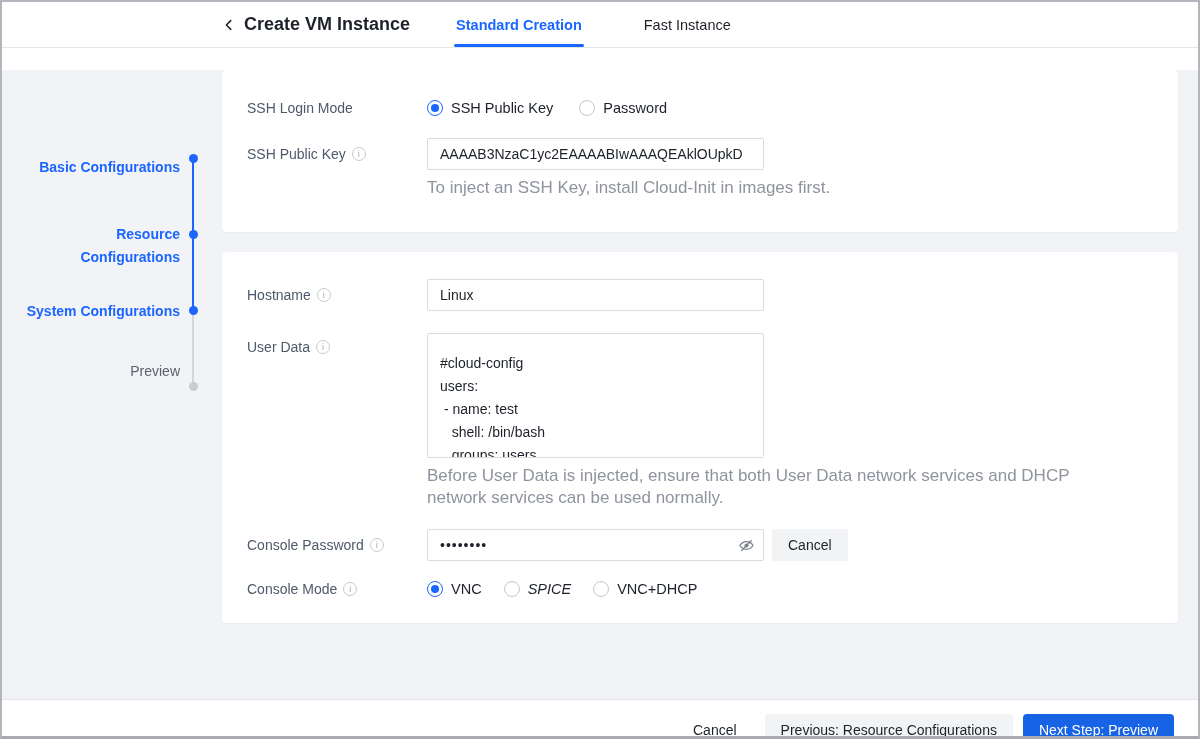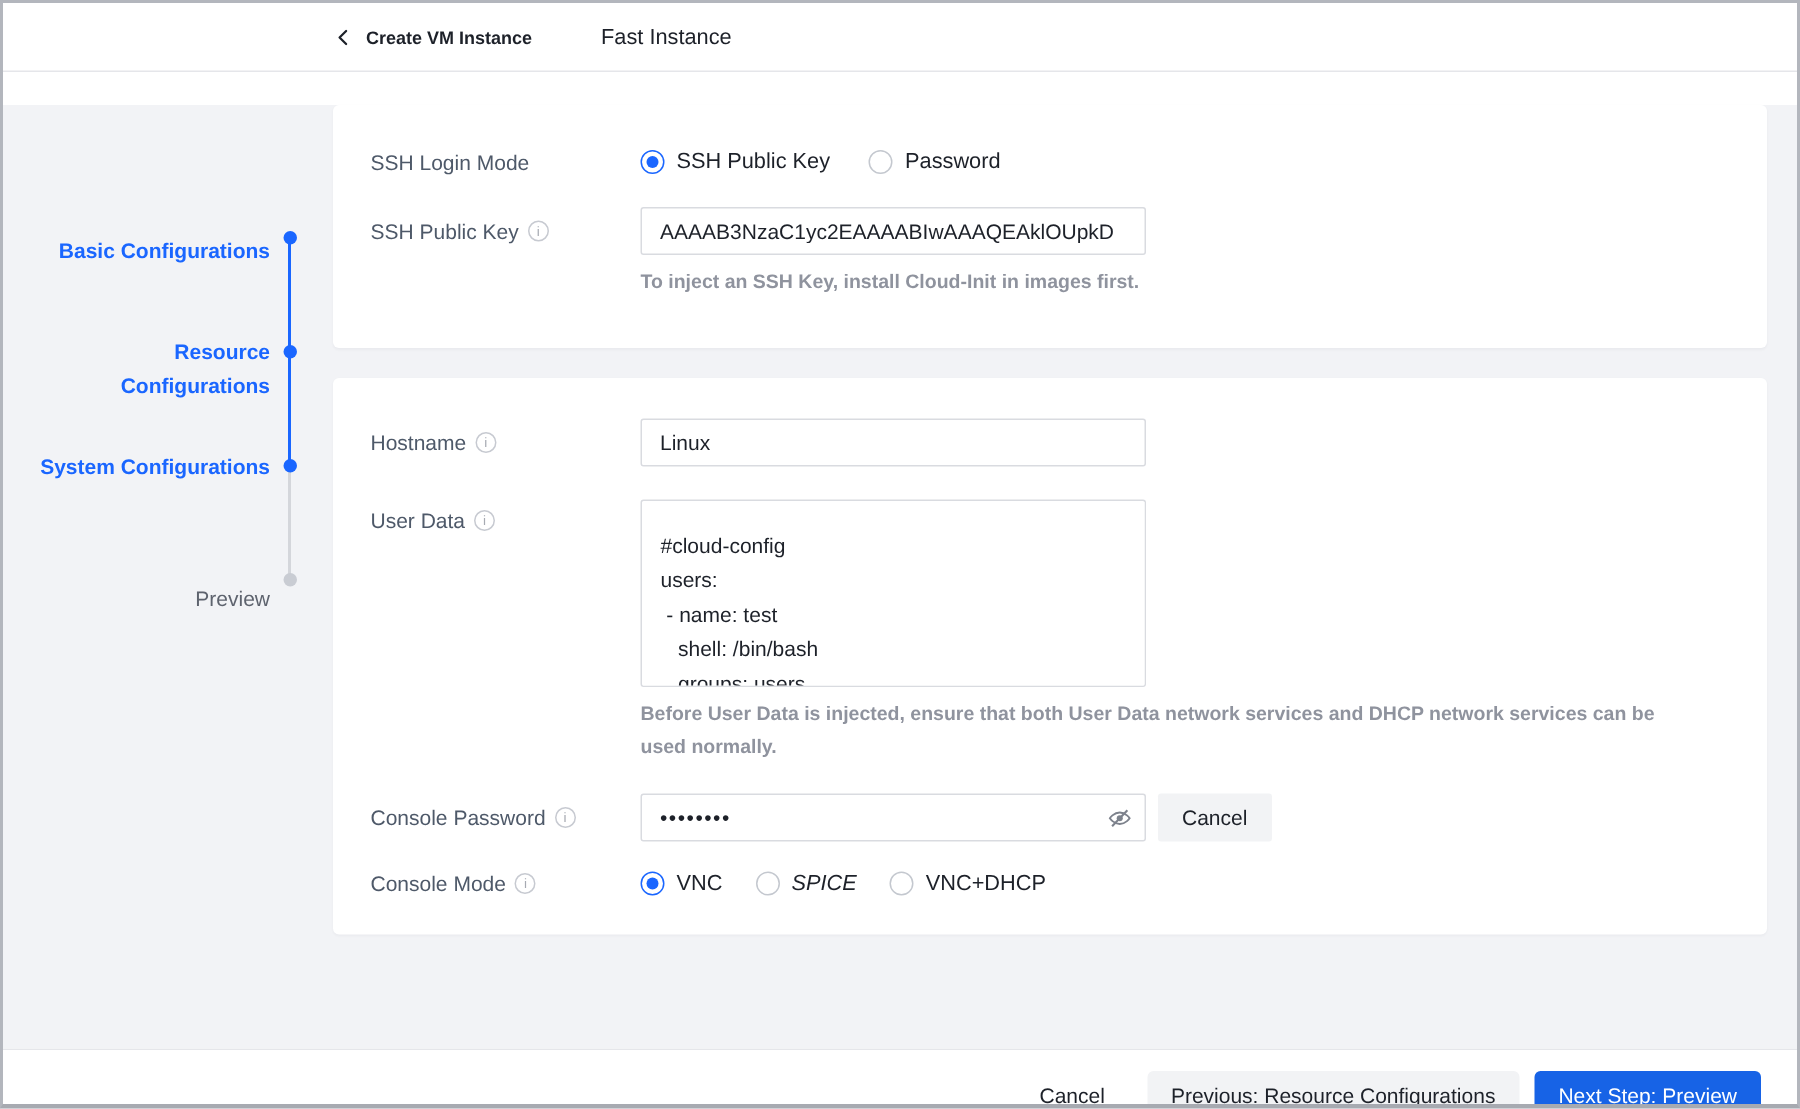--- a/index.html
+++ b/index.html
@@ -19,21 +19,21 @@
     border:2px solid #b3b6bd;
     border-bottom:3px solid #a7aab1;
     overflow:hidden;
   }
   
   .header{
     height:46px;background:#fff;border-bottom:1px solid #e5e6ea;
     display:flex;align-items:center;padding-left:218px;
   }
   .back-btn{display:flex;align-items:center;cursor:pointer;background:none;border:none;padding:2px;}
-  .page-title{font-size:12px;font-weight:700;color:var(--text-dark);margin-left:6px;}
+  .page-title{font-size:18px;font-weight:700;color:var(--text-dark);margin-left:6px;}
   .tabs{display:flex;margin-left:44px;height:100%;}
   .tab{
     position:relative;display:flex;align-items:center;padding:0 2px;margin-right:58px;
     font-size:14.5px;font-weight:500;color:var(--text-dark);cursor:pointer;
   }
   .tab.active{color:var(--accent);font-weight:700;}
   .tab.active::after{
     content:"";position:absolute;left:0;right:0;bottom:0;height:3px;
     background:var(--accent);border-radius:1.5px;
   }
@@ -80,21 +80,21 @@
   .radio-opt.checked .radio-circle::after{
     content:"";position:absolute;left:3px;top:3px;right:3px;bottom:3px;
     border-radius:50%;background:var(--accent);
   }
   .radio-text{font-size:14.5px;font-weight:500;color:var(--text-dark);}
   .text-input{
     width:337px;height:32px;border:1px solid var(--border);border-radius:2px;
     padding:0 12px;font-size:14px;color:var(--text-dark);background:#fff;outline:none;
     font-family:"Liberation Sans","DejaVu Sans",sans-serif;white-space:nowrap;overflow:hidden;
   }
-  .hint{font-size:13px;color:var(--text-hint);line-height:22px;font-weight:bold;}
+  .hint{font-size:17px;color:var(--text-hint);line-height:22px;}
   .hint.indent{margin-left:180px;margin-top:7px;}
   textarea.user-data{
     width:337px;height:125px;border:1px solid var(--border);border-radius:2px;
     padding:18px 12px;font-size:14px;color:var(--text-dark);line-height:23px;
     font-family:"Liberation Sans","DejaVu Sans",sans-serif;resize:none;outline:none;
   }
   .pwd-wrap{position:relative;width:337px;}
   .pwd-wrap .text-input{width:100%;letter-spacing:1px;padding-right:34px;}
   .eye-btn{
     position:absolute;right:9px;top:8px;width:17px;height:17px;color:#7d828c;
@@ -126,36 +126,37 @@
 <div class="header">
   <button class="back-btn">
     <span style="display:flex;">
       <svg width="14" height="14" viewBox="0 0 16 16">
           <polyline points="10,3 5,8 10,13" fill="none" stroke="#1d2129" stroke-width="1.7" stroke-linecap="round" stroke-linejoin="round"></polyline>
         </svg>
     </span>
   </button>
   <div class="page-title">Create VM Instance</div>
   <div class="tabs">
+    <div class="tab active">Standard Creation</div>
     <div class="tab">Fast Instance</div>
   </div>
 </div>
 
 <div class="middle">
 
   <div class="stepper">
     <div class="step-line done"></div>
     <div class="step-line pending"></div>
     <div class="step-label" style="top:86px;width:180px;">Basic Configurations</div>
     <div class="step-dot" style="top:84px;"></div>
     <div class="step-label" style="top:153px;width:130px;">Resource Configurations</div>
     <div class="step-dot" style="top:160px;"></div>
     <div class="step-label" style="top:230px;width:180px;">System Configurations</div>
     <div class="step-dot" style="top:236px;"></div>
-    <div class="step-label pending" style="top:318px;width:180px;">Preview</div>
+    <div class="step-label pending" style="top:290px;width:180px;">Preview</div>
     <div class="step-dot pending" style="top:312px;"></div>
   </div>
 
   <div class="panel panel-ssh">
     <div class="form-row row-gap-a">
       <div class="form-label">
         <span>SSH Login Mode</span>
       </div>
       <div class="radio-group">
         <div class="radio-opt checked">

